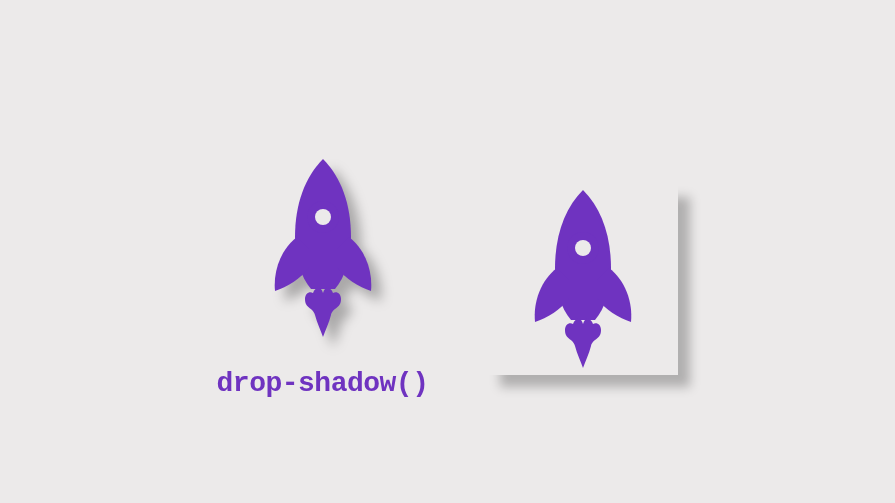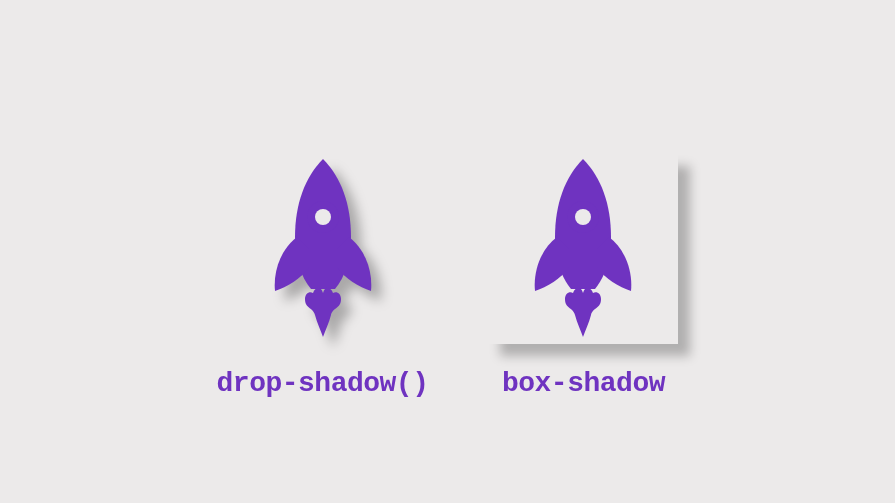--- a/index.html
+++ b/index.html
@@ -79,16 +79,15 @@
         <g fill="#6f33c0">
           <path d="M70 0 C 52 18 42 45 42 78 C 42 100 48 118 58 130 L 82 130 C 92 118 98 100 98 78 C 98 45 88 18 70 0 Z"></path>
           <circle cx="70" cy="58" r="16"></circle>
           <path d="M44 78 C 28 90 20 112 22 132 C 34 128 48 120 56 108 L 56 90 Z"></path>
           <path d="M96 78 C 112 90 120 112 118 132 C 106 128 92 120 84 108 L 84 90 Z"></path>
           <path d="M52 140 C 52 135 56 132 60 134 C 62 128 68 126 70 134 C 72 126 78 128 80 134 C 84 132 88 135 88 140 C 88 150 80 148 78 156 C 76 164 72 172 70 178 C 68 172 64 164 62 156 C 60 148 52 150 52 140 Z"></path>
         </g>
         <circle cx="70" cy="58" r="8" fill="#eceaea"></circle>
       </svg>
     </div>
-    <div class="label">box-shadow</div>
   </div>
 
 </div>
 
 </body></html>

